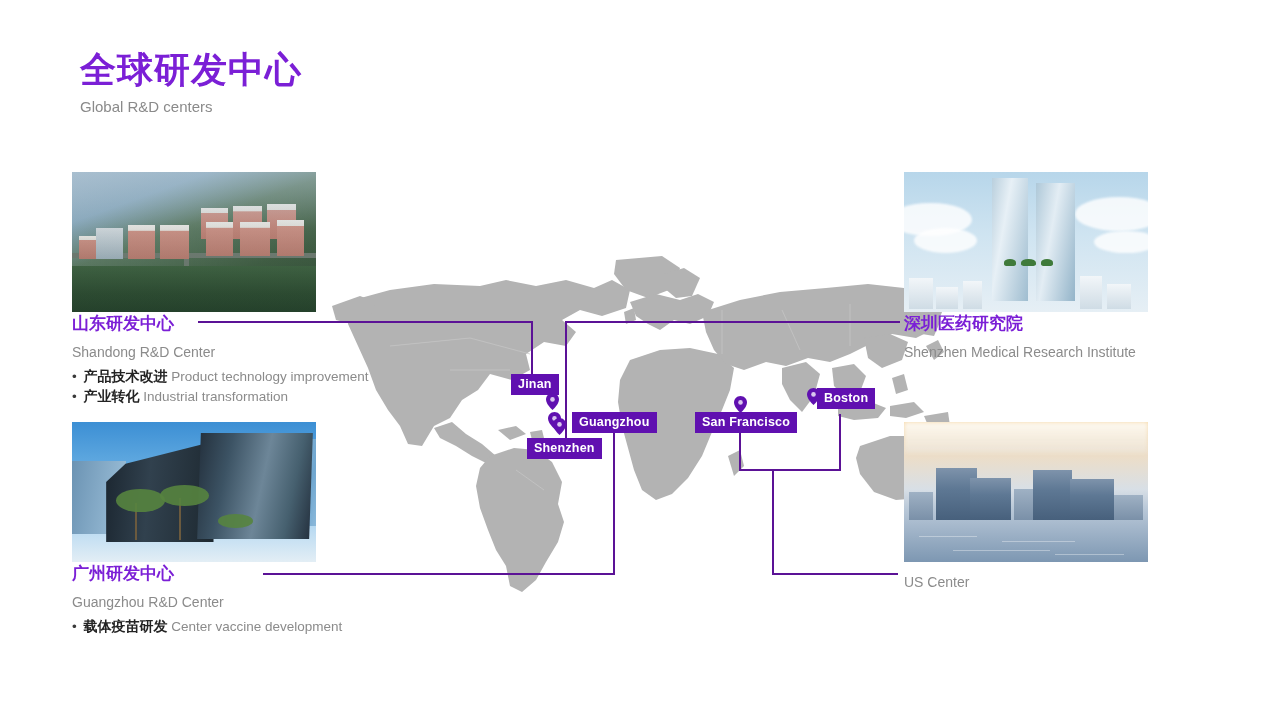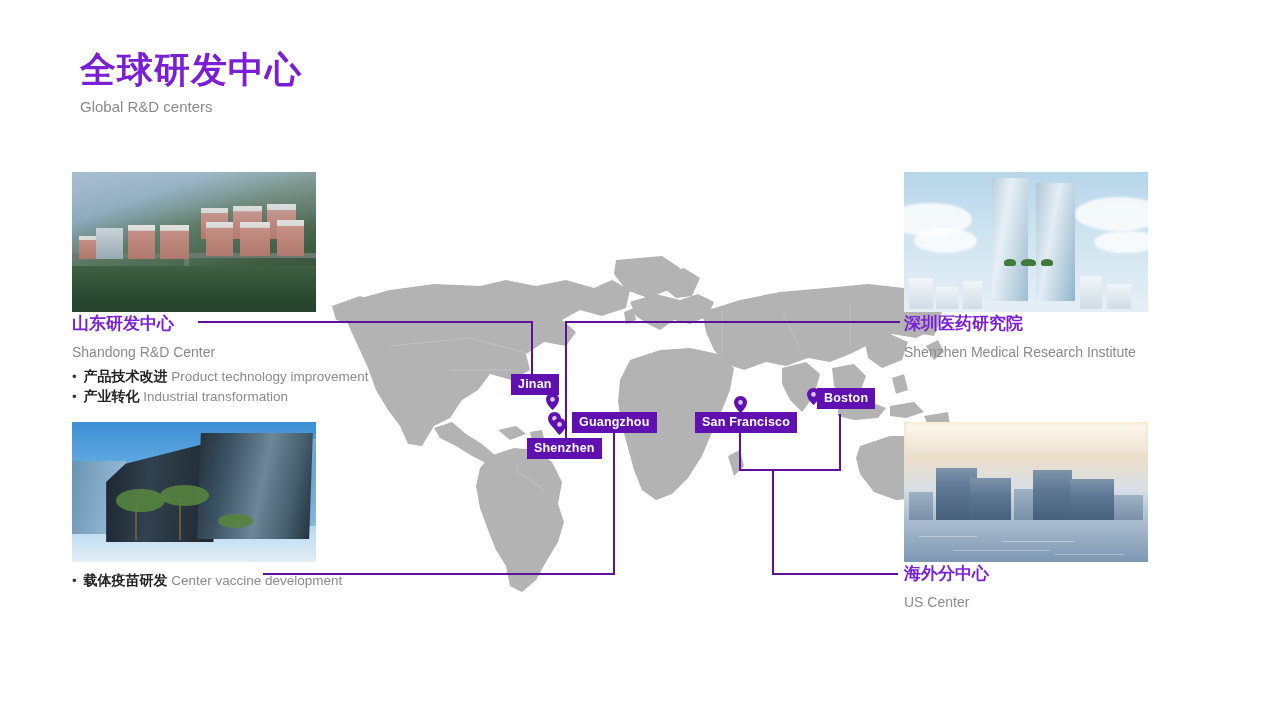--- a/index.html
+++ b/index.html
@@ -327,34 +327,35 @@
       </div>
       <div class="bullet">
         <span class="dot">•</span>
         <span class="cn">产业转化</span>
         <span class="en">Industrial transformation</span>
       </div>
     </div>
   </div>
 
   <div class="block" id="block-guangzhou">
+    <div class="blk-title">广州研发中心</div>
+    <div class="blk-sub">Guangzhou R&amp;D Center</div>
     <div class="bullets">
       <div class="bullet">
         <span class="dot">•</span>
         <span class="cn">载体疫苗研发</span>
         <span class="en">Center vaccine development</span>
       </div>
     </div>
   </div>
 
   <div class="block" id="block-shenzhen">
     <div class="blk-title">深圳医药研究院</div>
     <div class="blk-sub">Shenzhen Medical Research Institute</div>
   </div>
 
   <div class="block" id="block-us">
-    <div class="blk-title">海外分中心</div>
     <div class="blk-sub">US Center</div>
     <div class="bullets">
     </div>
   </div>
 
 </div>
 
 </body></html>

